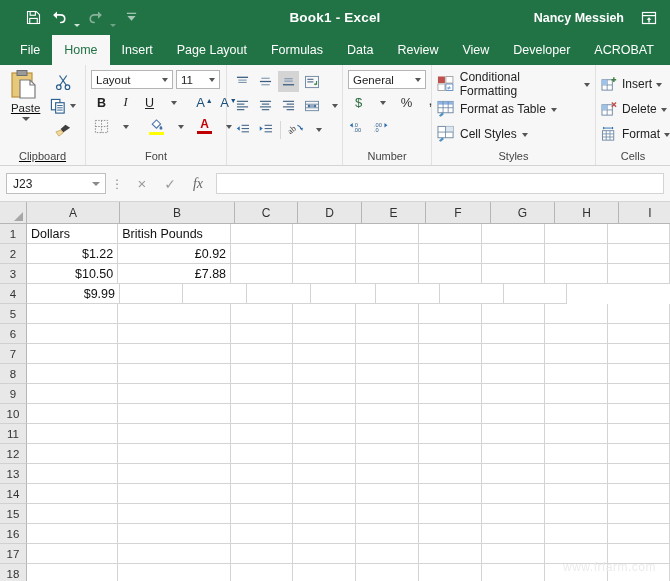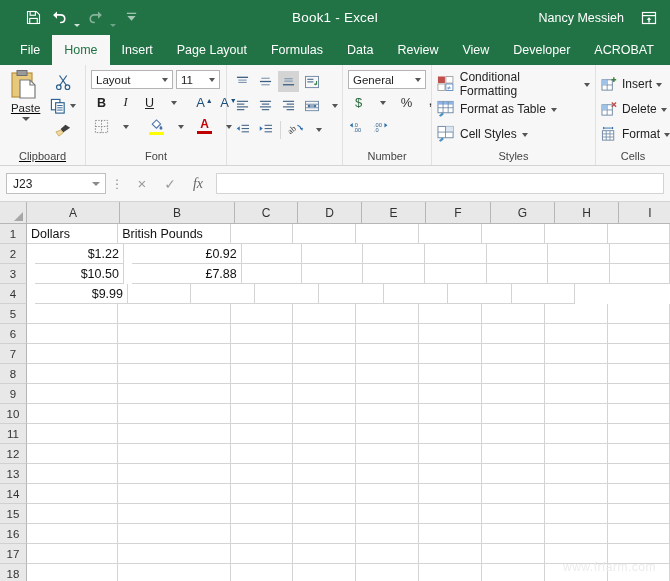--- a/index.html
+++ b/index.html
@@ -7,21 +7,21 @@
     width:670px;height:581px;overflow:hidden;
     font-family:"Liberation Sans", sans-serif;
     background:#fff;
     -webkit-font-smoothing:antialiased;
   }
   .app{position:relative;width:670px;height:581px;}
 
   
   .titlebar{
     height:35px;background:#217346;position:relative;
-    display:flex;align-items:center;
+    display:flex;align-items:center;font-weight:bold;
   }
   .qat{display:flex;align-items:center;gap:0;padding-left:20px;}
   .qat-btn{
     width:26px;height:24px;display:flex;align-items:center;justify-content:center;
     color:#fff;
   }
   .qat-btn svg{display:block;}
   .qat-caret{
     width:10px;height:24px;display:flex;align-items:flex-end;justify-content:center;
     padding-bottom:5px;
@@ -154,21 +154,21 @@
     box-sizing:border-box;display:flex;align-items:center;justify-content:center;
     font-size:11.5px;color:#333;
   }
   .cells-area{position:absolute;left:27px;top:22px;right:0;bottom:0;}
   .grow{display:flex;height:20px;}
   .gcell{
     height:20px;border-right:1px solid #d4d4d4;border-bottom:1px solid #d4d4d4;
     box-sizing:border-box;display:flex;align-items:center;
     font-size:12.5px;color:#111;padding:0 4px;overflow:hidden;white-space:nowrap;
   }
-  .gcell.r{justify-content:flex-end;margin-left:8px;}
+  .gcell.r{justify-content:flex-end;}
   .gcell.b{font-weight:normal;}
 
   .watermark{
     position:absolute;right:14px;bottom:8px;font-size:12px;color:#ececec;
     letter-spacing:.5px;pointer-events:none;
   }
 </style>
 </head>
 <body>
 

